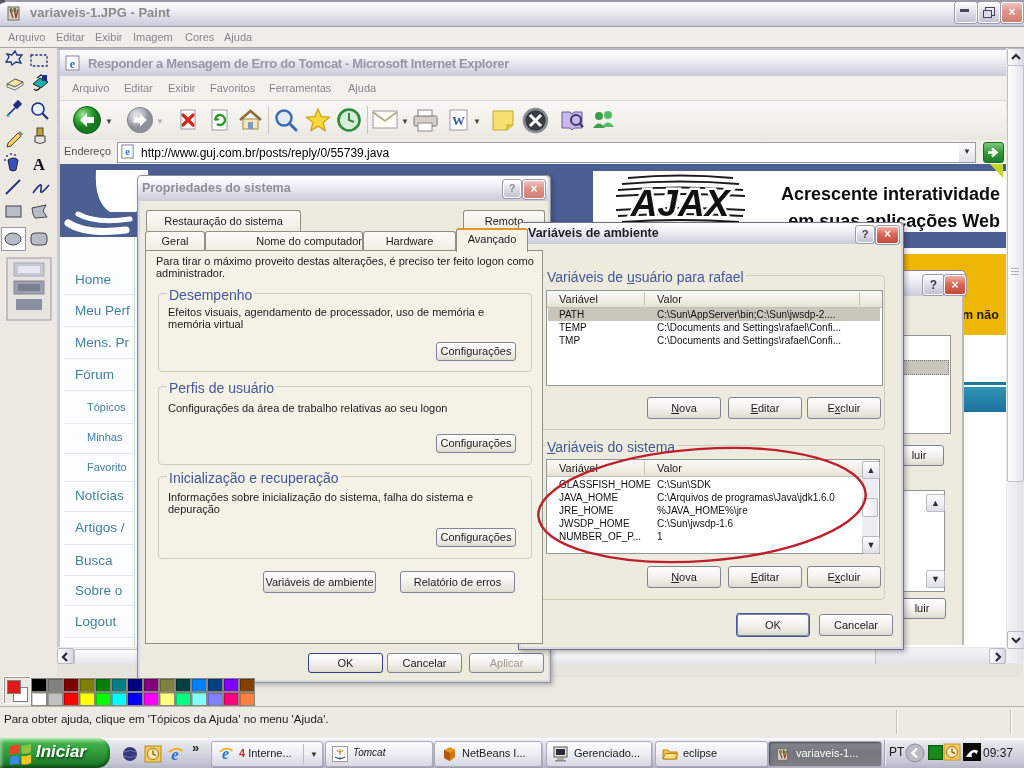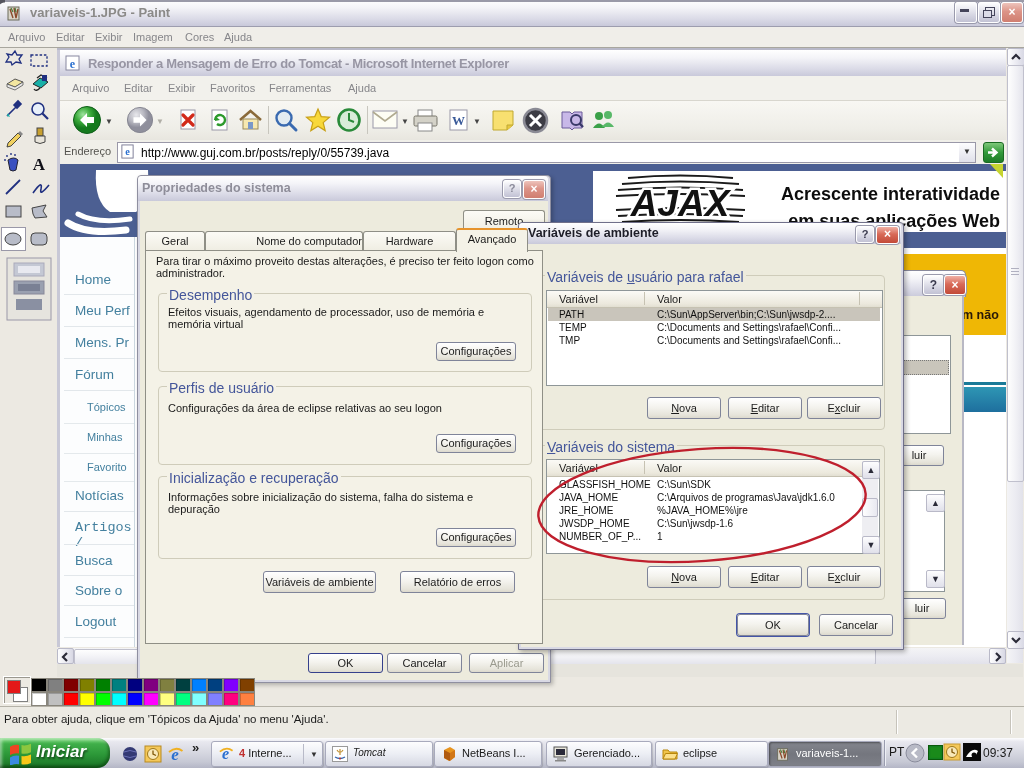--- a/index.html
+++ b/index.html
@@ -284,21 +284,21 @@
 
   <div class="abs" id="leftmenu" style="left:0;top:73px;width:74px;height:410px;background:#fcfdfe;border-right:1px solid #ccd8e0;font-size:13.5px;color:#44809f;">
    <div class="abs" style="left:15px;top:35px;">Home</div>
    <div class="abs" style="left:15px;top:66px;">Meu Perf</div>
    <div class="abs" style="left:15px;top:98px;">Mens. Pr</div>
    <div class="abs" style="left:15px;top:130px;">Fórum</div>
    <div class="abs" style="left:27px;top:164px;font-size:11px;">Tópicos</div>
    <div class="abs" style="left:27px;top:194px;font-size:11px;">Minhas</div>
    <div class="abs" style="left:27px;top:224px;font-size:11px;">Favorito</div>
    <div class="abs" style="left:15px;top:251px;">Notícias</div>
-   <div class="abs" style="left:15px;top:283px;font-family:Liberation Mono, monospace;">Artigos /</div>
+   <div class="abs" style="left:15px;top:283px;">Artigos /</div>
    <div class="abs" style="left:15px;top:316px;">Busca</div>
    <div class="abs" style="left:15px;top:346px;">Sobre o</div>
    <div class="abs" style="left:15px;top:377px;">Logout</div>
    <div class="abs" style="left:4px;top:57px;width:70px;height:1px;background:#e2e7eb;"></div>
    <div class="abs" style="left:4px;top:89px;width:70px;height:1px;background:#e2e7eb;"></div>
    <div class="abs" style="left:4px;top:121px;width:70px;height:1px;background:#e2e7eb;"></div>
    <div class="abs" style="left:4px;top:153px;width:70px;height:1px;background:#e2e7eb;"></div>
    <div class="abs" style="left:4px;top:186px;width:70px;height:1px;background:#e4e9ec;"></div>
    <div class="abs" style="left:4px;top:216px;width:70px;height:1px;background:#e4e9ec;"></div>
    <div class="abs" style="left:4px;top:244px;width:70px;height:1px;background:#e4e9ec;"></div>
@@ -354,35 +354,36 @@
 <div class="abs" style="left:74px;top:649px;width:800px;height:14px;background:linear-gradient(180deg,#fefefe,#f2f2f6 50%,#e4e4ec);border:1px solid #c0c0cd;border-radius:2px;"></div>
 <div class="abs" style="left:57px;top:664px;width:966px;height:13px;background:#e6e4dd;"></div>
 
 <div class="abs" id="sysprops" style="left:137px;top:175px;width:412px;height:506px;background:#edebdd;border:1px solid #8f8fa0;border-radius:4px 4px 0 0;box-shadow:2px 2px 4px rgba(0,0,0,0.25),inset 0 0 0 2px #d9d9e4;">
  <div class="abs tb-silver" style="left:0;top:0;width:410px;height:25px;border-radius:4px 4px 0 0;">
   <div class="abs" style="left:4px;top:5px;font-size:12.5px;font-weight:bold;color:#8e8d99;">Propriedades do sistema</div>
   <div class="winbtn" style="left:365px;top:4px;width:16px;height:16px;line-height:15px;font-size:11px;font-weight:bold;color:#8a8a9a;">?</div>
   <div class="winbtn closebtn-in" style="left:385px;top:4px;width:20px;height:17px;line-height:16px;font-weight:bold;">×</div>
  </div>
 
+ <div class="abs" style="left:8px;top:34px;width:153px;height:20px;background:linear-gradient(180deg,#fcfbf6,#efede2);border:1px solid #8f8f86;border-bottom:none;border-radius:3px 3px 0 0;text-align:center;font-size:11px;line-height:20px;color:#1c1c1c;">Restauração do sistema</div>
  <div class="abs" style="left:325px;top:34px;width:80px;height:20px;background:linear-gradient(180deg,#fcfbf6,#efede2);border:1px solid #8f8f86;border-bottom:none;border-radius:3px 3px 0 0;text-align:center;font-size:11px;line-height:20px;color:#1c1c1c;">Remoto</div>
  <div class="abs" style="left:7px;top:55px;width:58px;height:19px;background:linear-gradient(180deg,#fcfbf6,#efede2);border:1px solid #8f8f86;border-bottom:none;border-radius:3px 3px 0 0;text-align:center;font-size:11px;line-height:19px;color:#1c1c1c;">Geral</div>
  <div class="abs" style="left:67px;top:55px;width:156px;height:19px;background:linear-gradient(180deg,#fcfbf6,#efede2);border:1px solid #8f8f86;border-bottom:none;border-radius:3px 3px 0 0;text-align:right;font-size:11px;line-height:19px;color:#1c1c1c;">Nome do computador</div>
  <div class="abs" style="left:225px;top:55px;width:91px;height:19px;background:linear-gradient(180deg,#fcfbf6,#efede2);border:1px solid #8f8f86;border-bottom:none;border-radius:3px 3px 0 0;text-align:center;font-size:11px;line-height:19px;color:#1c1c1c;">Hardware</div>
  <div class="abs" style="left:318px;top:52px;width:70px;height:22px;background:#f4f2e7;border:1px solid #8f8f86;border-bottom:none;border-radius:3px 3px 0 0;border-top:2px solid #e6932c;text-align:center;font-size:11px;line-height:19px;color:#1c1c1c;z-index:3;">Avançado</div>
 
  <div class="abs" style="left:7px;top:74px;width:396px;height:392px;background:#f4f2e7;border:1px solid #8f8f86;z-index:2;">
   <div class="abs" style="left:10px;top:4px;width:380px;font-size:11px;color:#1a1a1a;">Para tirar o máximo proveito destas alterações, é preciso ter feito logon como administrador.</div>
   <div class="grp" style="left:12px;top:42px;width:372px;height:77px;"></div>
   <div class="grplbl" style="left:21px;top:36px;background:#f4f2e7;">Desempenho</div>
   <div class="abs" style="left:22px;top:55px;width:350px;font-size:11px;color:#1a1a1a;">Efeitos visuais, agendamento de processador, uso de memória e memória virtual</div>
   <div class="xpbtn" style="left:290px;top:91px;width:78px;height:17px;line-height:17px;">Configurações</div>
   <div class="grp" style="left:12px;top:135px;width:372px;height:77px;"></div>
   <div class="grplbl" style="left:21px;top:129px;background:#f4f2e7;">Perfis de usuário</div>
-  <div class="abs" style="left:22px;top:151px;width:350px;font-size:11px;color:#1a1a1a;">Configurações da área de eclipse relativas ao seu logon</div>
+  <div class="abs" style="left:22px;top:151px;width:350px;font-size:11px;color:#1a1a1a;">Configurações da área de trabalho relativas ao seu logon</div>
   <div class="xpbtn" style="left:290px;top:183px;width:78px;height:17px;line-height:17px;">Configurações</div>
   <div class="grp" style="left:12px;top:225px;width:372px;height:81px;"></div>
   <div class="grplbl" style="left:21px;top:219px;background:#f4f2e7;">Inicialização e recuperação</div>
   <div class="abs" style="left:22px;top:240px;width:350px;font-size:11px;color:#1a1a1a;">Informações sobre inicialização do sistema, falha do sistema e depuração</div>
   <div class="xpbtn" style="left:290px;top:277px;width:78px;height:17px;line-height:17px;">Configurações</div>
   <div class="xpbtn" style="left:117px;top:320px;width:111px;height:20px;line-height:20px;">Variáveis de ambiente</div>
   <div class="xpbtn" style="left:254px;top:320px;width:113px;height:20px;line-height:20px;">Relatório de erros</div>
  </div>
  <div class="xpbtn" style="left:170px;top:477px;width:73px;height:18px;line-height:18px;border-color:#35408c;">OK</div>
  <div class="xpbtn" style="left:249px;top:477px;width:73px;height:18px;line-height:18px;">Cancelar</div>

